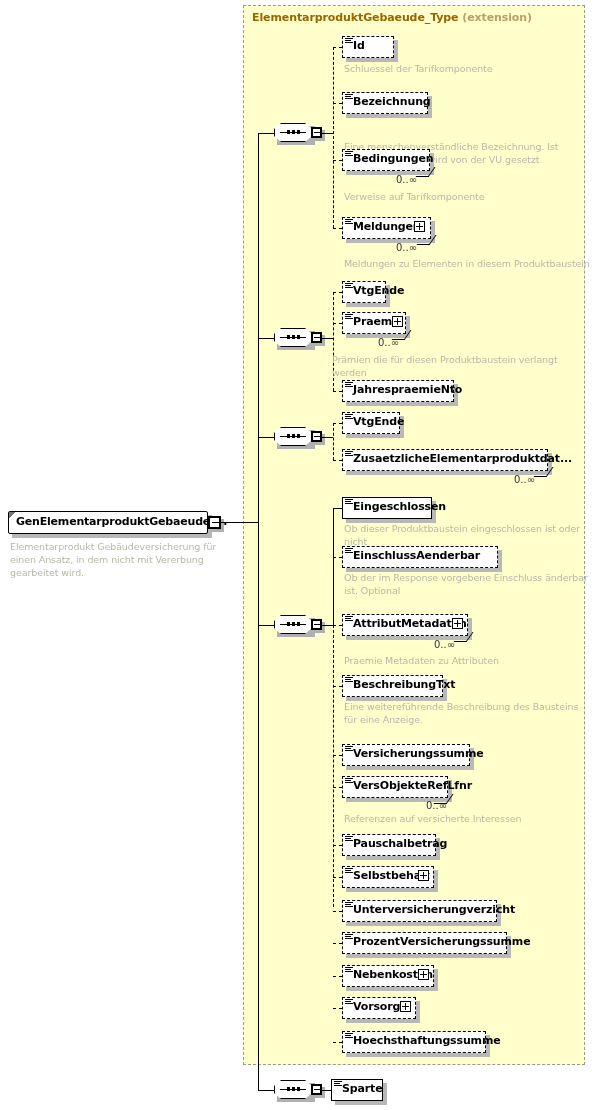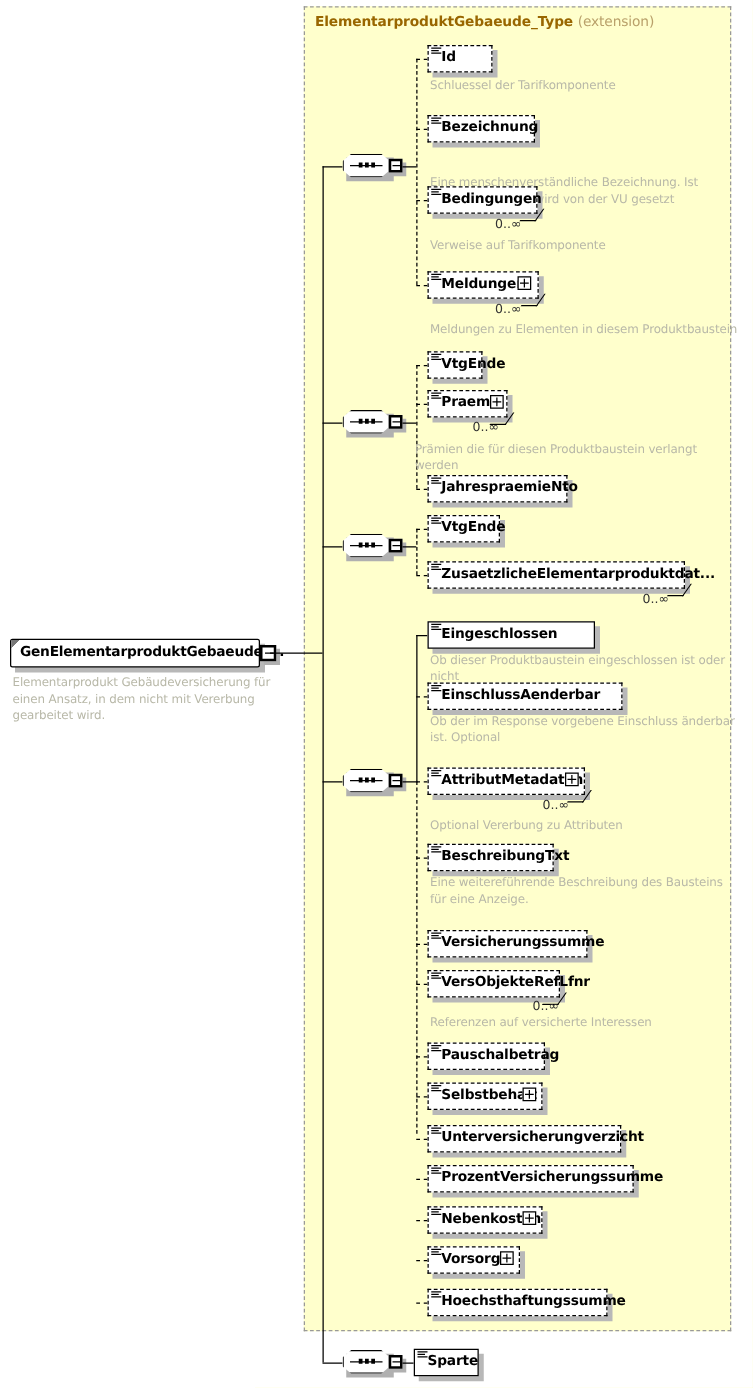--- a/index.html
+++ b/index.html
@@ -6,21 +6,21 @@
   body{width:602px;height:1110px;position:relative;
        font-family:"DejaVu Sans","Liberation Sans",sans-serif;
        -webkit-font-smoothing:none;}
   .canvas{position:absolute;left:0;top:0;width:602px;height:1110px;overflow:hidden;}
 
   
   .type-panel{position:absolute;left:243px;top:5px;width:342px;height:1060px;
               background:#ffffcc;border:1px dashed #999;box-sizing:border-box;}
   .type-title{position:absolute;left:252px;top:11px;font-size:11px;font-weight:bold;
               color:#996600;white-space:nowrap;letter-spacing:-0.1px;}
-  .type-title .ext{font-weight:normal;color:#b9a06a;}
+  .type-title .ext{font-weight:bold;color:#b9a06a;}
 
   
   .vline{position:absolute;width:0;border-left:1px solid #000;}
   .vline.dash{border-left:1px dashed #000;}
   .hline{position:absolute;height:0;border-top:1px solid #000;}
   .hline.dash{border-top:1px dashed #000;}
 
   
   .seq{position:absolute;width:44px;height:22px;}
   .seq .shadow{position:absolute;left:3px;top:3px;width:38px;height:19px;background:#b0b0b0;}
@@ -293,21 +293,21 @@
     <div class="plugshadow"></div>
       <div class="plug"></div>
       <div class="minus"></div>
   </div>
   <div class="hline" style="left:322px;top:625px;width:11px;"></div>
 
   <div class="vline" style="left:333px;top:508px;height:118px;"></div>
   <div class="vline dash" style="left:333px;top:625px;height:282px;"></div>
 
   <div class="hline" style="left:333px;top:508px;width:9px;"></div>
-  <div class="el req" style="left:342px;top:497px;width:90px;padding-left:44px;">
+  <div class="el req" style="left:342px;top:497px;width:90px;">
     <div class="sh"></div>
       <div class="bx"></div>
     <span class="glyph">
         <i></i>
         <i></i>
         <i></i>
       </span>
     <span class="lbl">Eingeschlossen</span>
   </div>
   <div class="desc" style="left:344px;top:522px;width:250px;">Ob dieser Produktbaustein eingeschlossen ist oder nicht</div>
@@ -335,21 +335,21 @@
         <i></i>
       </span>
     <span class="lbl">AttributMetadaten</span>
     <span class="plus" style="left:110px;">
         <b></b>
         <b></b>
       </span>
     <span class="rep"></span>
   </div>
   <div class="card occ" style="left:434px;top:639px;">0..∞</div>
-  <div class="desc" style="left:344px;top:654px;width:250px;">Optional Vererbung zu Attributen</div>
+  <div class="desc" style="left:344px;top:654px;width:250px;">Praemie Metadaten zu Attributen</div>
 
   <div class="hline dash" style="left:333px;top:686px;width:9px;"></div>
   <div class="el" style="left:342px;top:675px;width:101px;">
     <div class="sh"></div>
       <div class="bx"></div>
     <span class="glyph">
         <i></i>
         <i></i>
         <i></i>
       </span>

